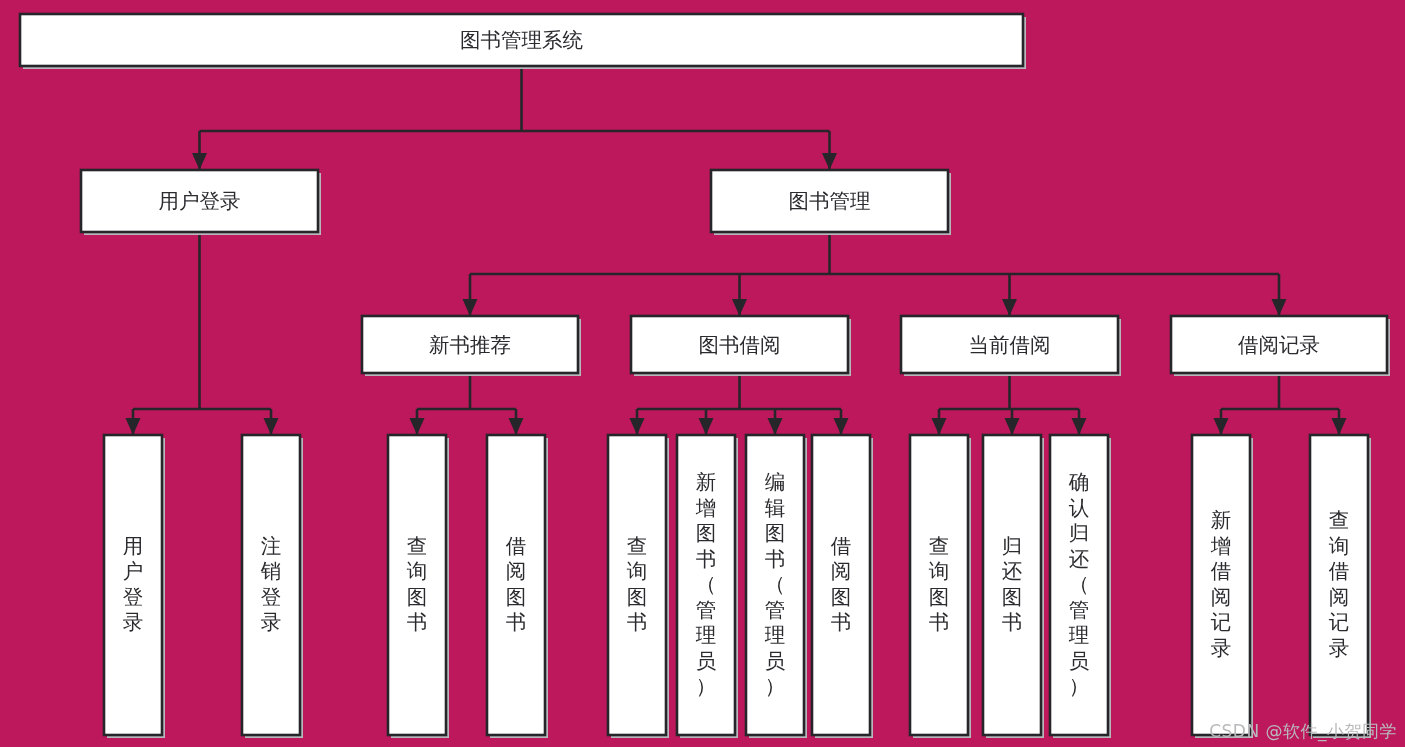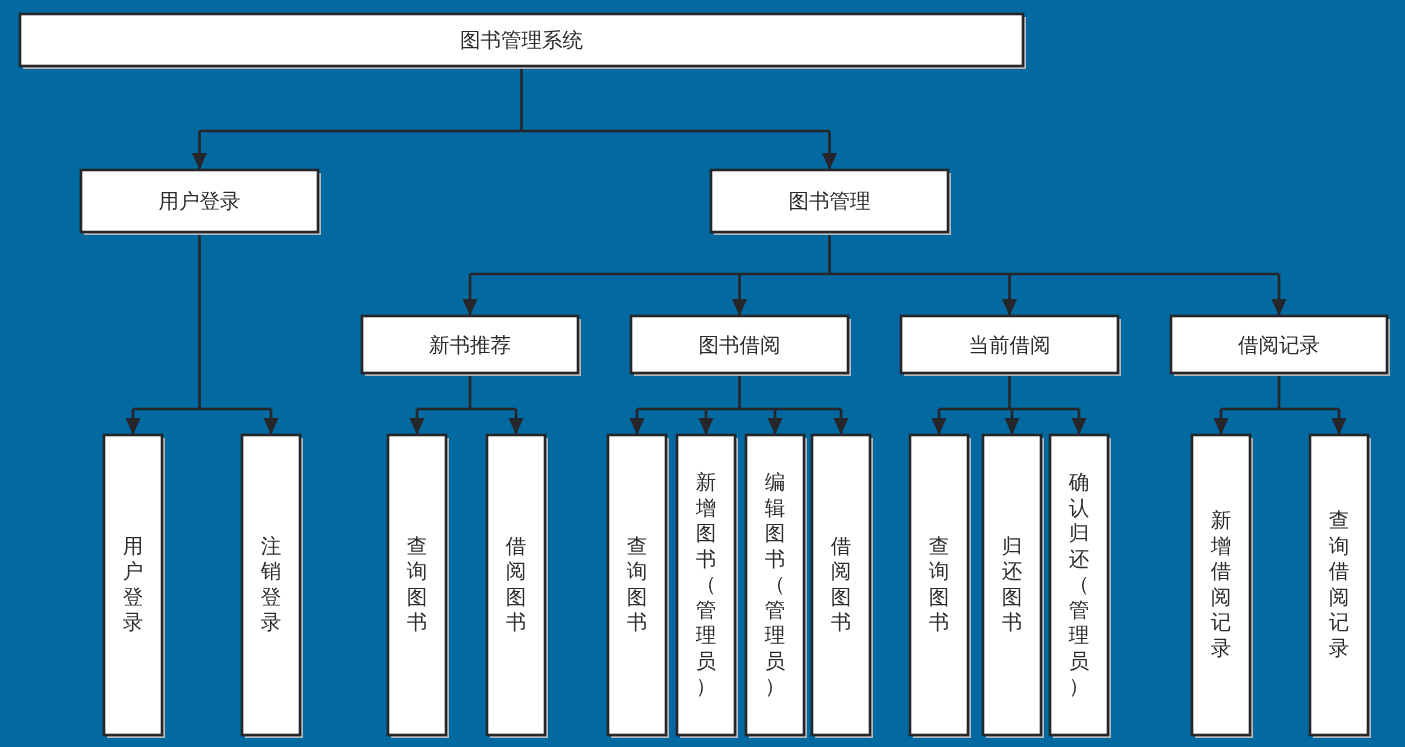--- a/index.html
+++ b/index.html
@@ -10,21 +10,21 @@
   body {
     width: 1405px;
     height: 747px;
     font-family: "DejaVu Sans", "Liberation Sans", sans-serif;
     overflow: hidden;
   }
   #diagram-root {
     position: relative;
     width: 1405px;
     height: 747px;
-    background: #0369a1;
+    background: #be185d;
   }
   svg#flowchart {
     position: absolute;
     left: 0;
     top: 0;
     width: 1405px;
     height: 747px;
     display: block;
   }
   .node-rect {
@@ -239,13 +239,14 @@
           <rect x="1192" y="435" width="58" height="300" class="node-rect"></rect>
           <text x="1221" y="0" class="node-label label-v"><tspan x="1221" y="521.25">新</tspan><tspan x="1221" y="546.75">增</tspan><tspan x="1221" y="572.25">借</tspan><tspan x="1221" y="597.75">阅</tspan><tspan x="1221" y="623.25">记</tspan><tspan x="1221" y="648.75">录</tspan></text>
         </g>
         <g>
           <rect x="1313" y="438" width="58" height="300" class="node-shadow"></rect>
           <rect x="1310" y="435" width="58" height="300" class="node-rect"></rect>
           <text x="1339" y="0" class="node-label label-v"><tspan x="1339" y="521.25">查</tspan><tspan x="1339" y="546.75">询</tspan><tspan x="1339" y="572.25">借</tspan><tspan x="1339" y="597.75">阅</tspan><tspan x="1339" y="623.25">记</tspan><tspan x="1339" y="648.75">录</tspan></text>
         </g>
       </g>
   </svg>
+  <div class="watermark">CSDN @软件_小贺同学</div>
 </div>
 
 </body></html>

